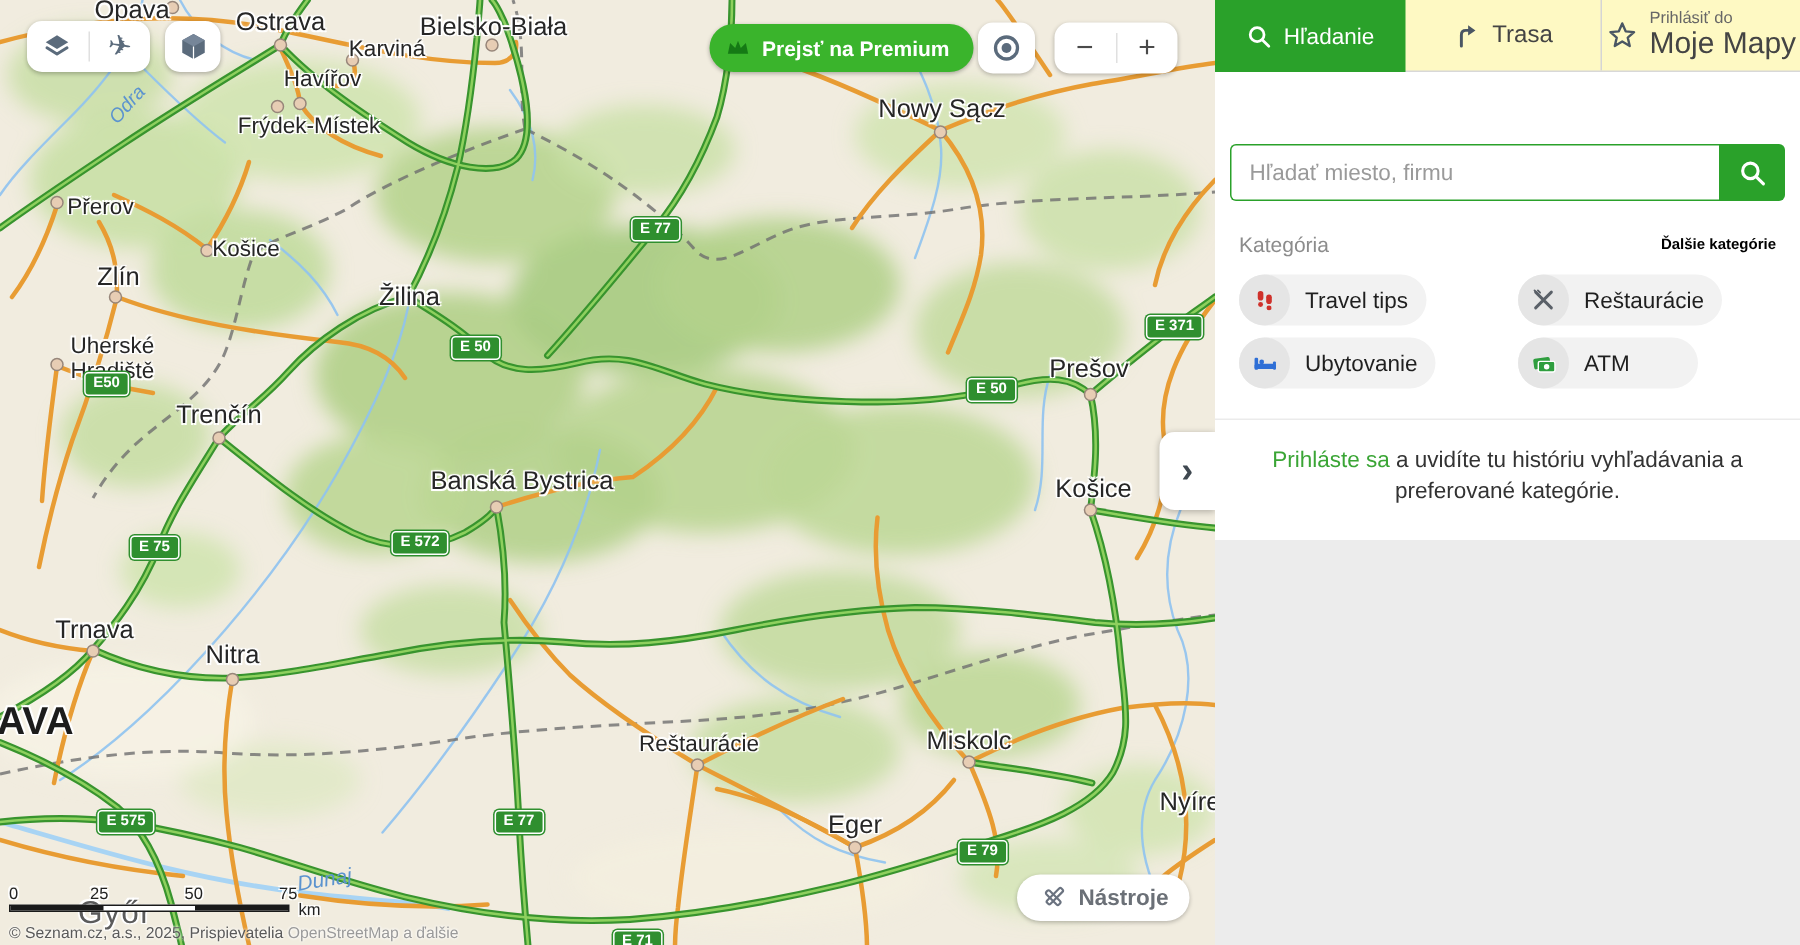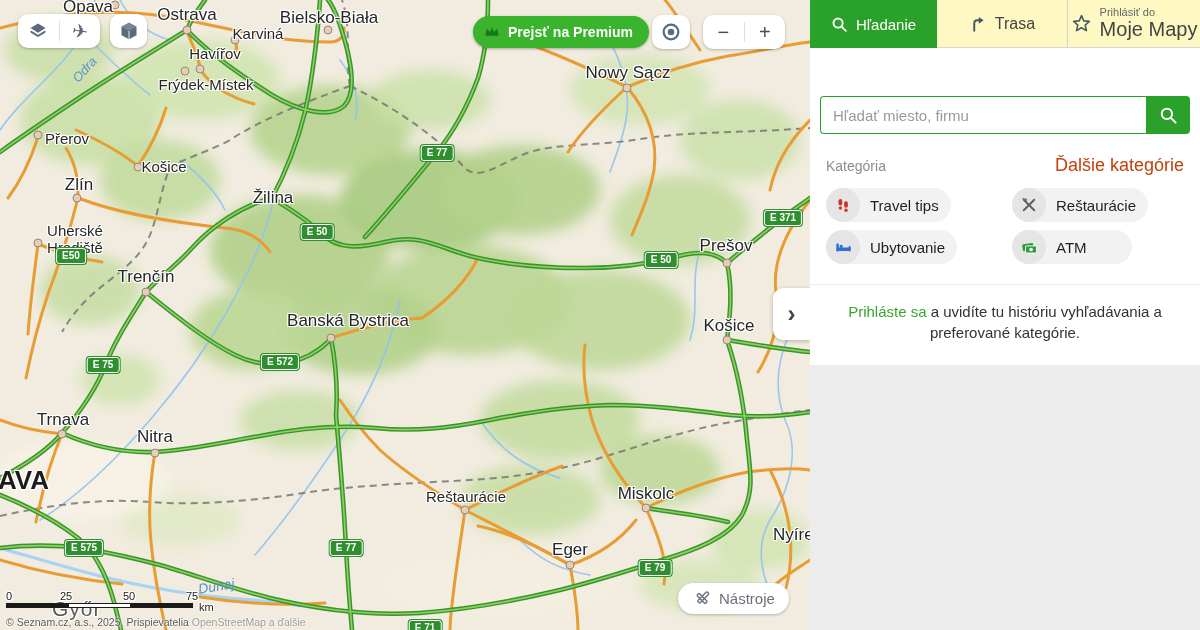--- a/index.html
+++ b/index.html
@@ -34,21 +34,21 @@
     box-shadow:0 1px 3px rgba(0,0,0,.3); z-index:6; cursor:pointer; white-space:nowrap; }
   #btn-locate { left:652px; top:15px; width:38px; height:34px; }
   #ctl-zoom { left:703px; top:15px; width:82px; height:34px; }
   #ctl-zoom .half { flex:1; text-align:center; font-size:20px; color:#4a4a4a; line-height:34px; }
   #ctl-zoom .sep { width:1px; height:20px; background:#e0e0e0; }
   #panel-toggle { position:absolute; right:0; top:288px; width:37px; height:52px; background:#fff; border-radius:10px 0 0 10px;
     box-shadow:0 1px 4px rgba(0,0,0,.25); display:flex; align-items:center; justify-content:center; z-index:6;
     font-size:24px; color:#3f4850; cursor:pointer; font-weight:bold; }
   #btn-tools { position:absolute; left:678px; top:583px; height:31px; padding:0 14px; background:#fff; border-radius:16px;
     box-shadow:0 1px 3px rgba(0,0,0,.25); display:flex; align-items:center; gap:8px; color:#6b7077; font-size:15px;
-    z-index:6; cursor:pointer; }
+    z-index:6; cursor:pointer;font-weight:bold; }
 
   
   #scale { position:absolute; left:6px; top:590px; z-index:5; }
   #scale .ticks { position:relative; height:13px; font-size:11px; color:#222;
     text-shadow:-1px -1px 0 #fff,1px -1px 0 #fff,-1px 1px 0 #fff,1px 1px 0 #fff; }
   #scale .ticks span { position:absolute; top:0; }
   #scale .bar { width:187px; height:5px; display:flex; border:1px solid #1a1a1a; background:#fff; }
   #scale .bar i { flex:1; } #scale .bar i.b { background:#1a1a1a; }
   #scale .unit { position:absolute; left:193px; top:11px; font-size:11px; color:#222;
     text-shadow:-1px -1px 0 #fff,1px -1px 0 #fff,-1px 1px 0 #fff,1px 1px 0 #fff; }
@@ -70,21 +70,21 @@
   #panel-body { background:#fff; padding:20px 10px 0; }
   #searchrow { display:flex; height:38px;margin-top:28px; }
   #search-input { flex:1; border:1px solid #2aa12a; border-right:none; border-radius:4px 0 0 4px; padding:0 12px;
     font-size:15px; color:#333; outline:none; font-family:"Liberation Sans",sans-serif; }
   #search-input::placeholder { color:#9a9a9a; }
   #search-go { width:44px; background:#2aa12a; border:none; border-radius:0 4px 4px 0; cursor:pointer;
     display:flex; align-items:center; justify-content:center; }
 
   #catrow { display:flex; justify-content:space-between; align-items:center; margin:21px 6px 12px; }
   #cat-title { color:#8c8c8c; font-size:14px; }
-  #cat-more { color:#c2410c; font-size:18px; cursor:pointer; text-decoration:none; }
+  #cat-more { color:#000000; font-size:10px; cursor:pointer; text-decoration:none;font-weight:bold; }
   #cats { display:grid; grid-template-columns:1fr 1fr; gap:8px 14px; margin:0 6px 20px; }
   .chip { display:flex; align-items:center; gap:10px; background:#f2f2f2; border-radius:17px; height:34px;
     padding-right:12px; cursor:pointer; width:max-content; min-width:120px; }
   .chip .ico { width:34px; height:34px; border-radius:50%; background:#e5e5e5; display:flex; align-items:center; justify-content:center; }
   .chip .lbl { font-size:15px; color:#1f1f1f; }
 
   #signin { border-top:1px solid #ebebeb; margin:0 -10px; padding:16px 30px 22px; text-align:center;
     font-size:15px; color:#333; line-height:1.4; }
   #signin a { color:#3aa535; text-decoration:none; cursor:pointer; }
 </style>

